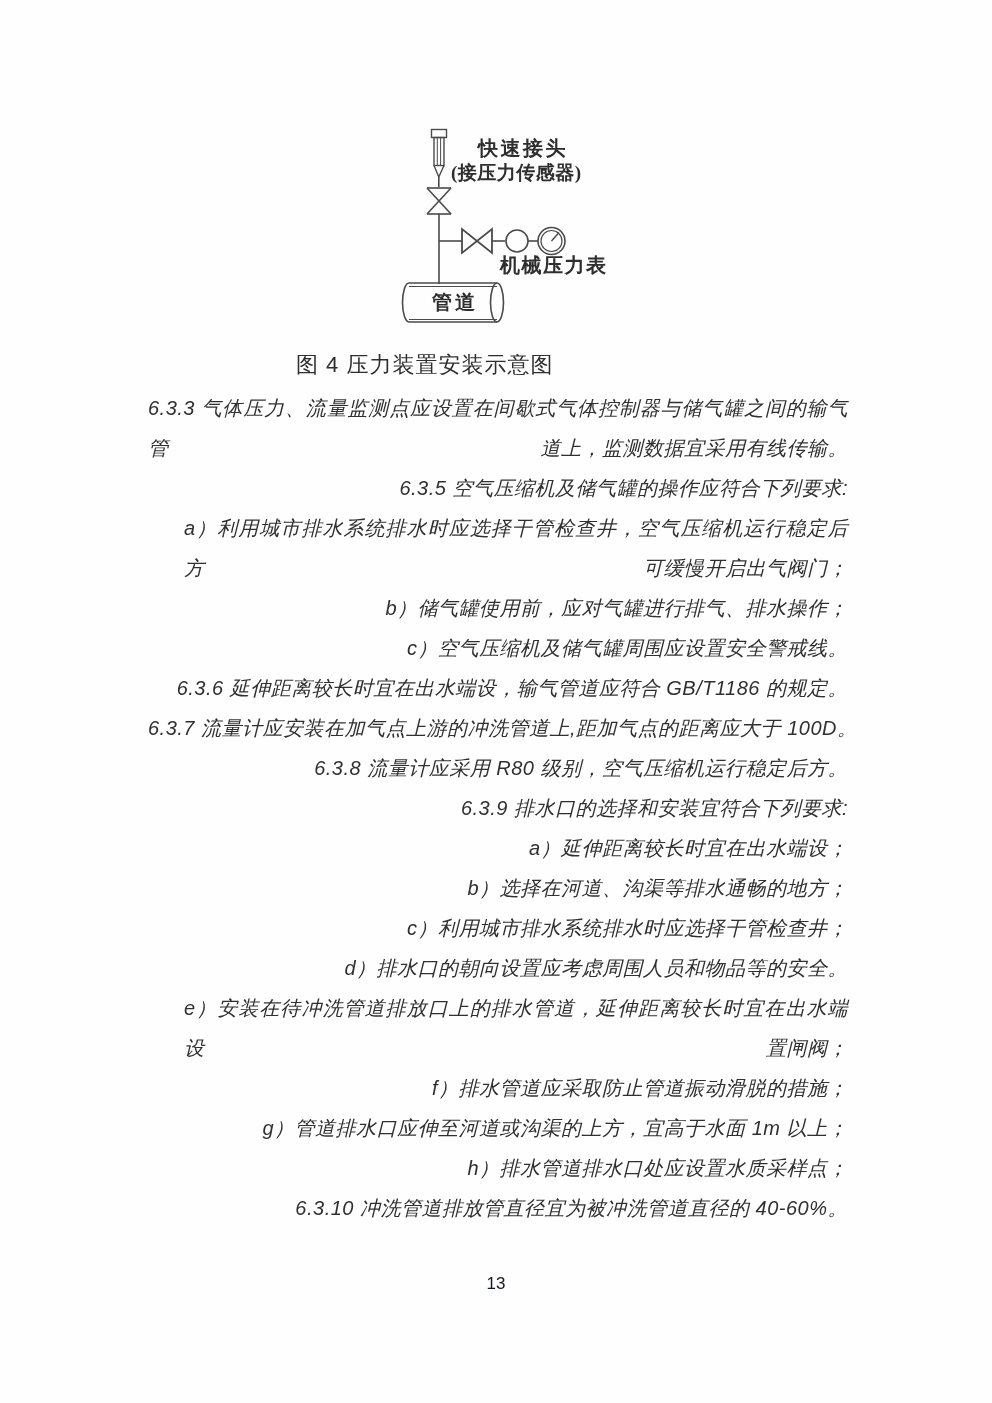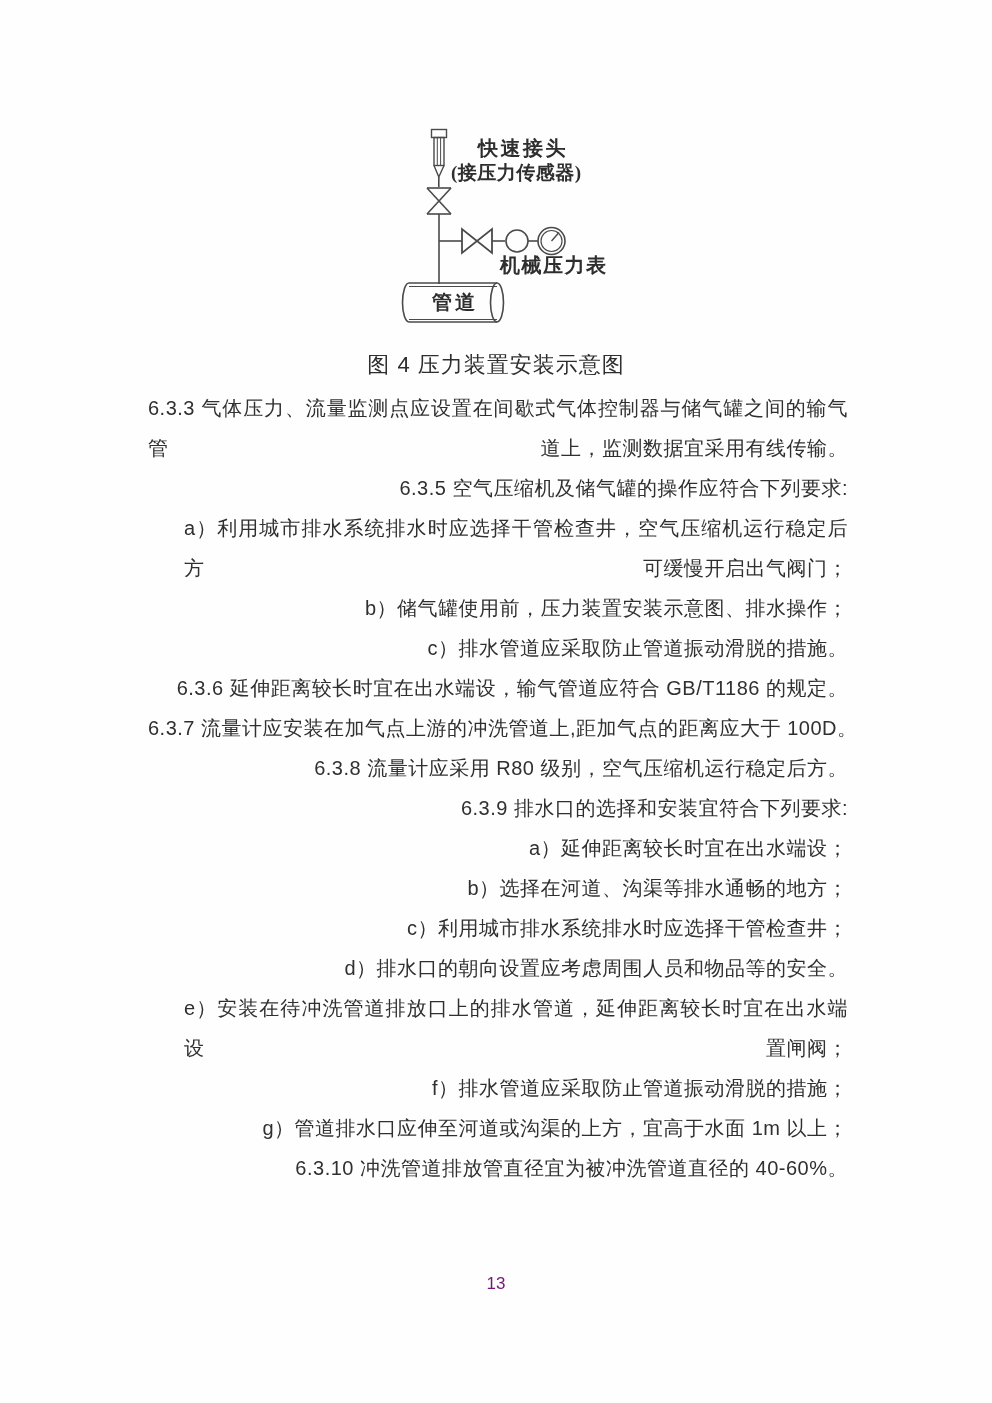--- a/index.html
+++ b/index.html
@@ -25,33 +25,33 @@
   .fig-label {
     font-family: "Liberation Serif", serif;
     fill: #2e2e2e;
     font-weight: bold;
   }
   .fig-caption {
     position: absolute;
     left: 296px;
     top: 350px;
     width: 400px;
-    text-align: center;
     font-size: 22px;
     letter-spacing: 1px;
     color: #2e2e2e;
   }
   
   .textcol {
     position: absolute;
     left: 148px;
     top: 388px;
     width: 700px;
     font-size: 20px;
     letter-spacing: 0.5px;
+    font-style: italic;
   }
   .ln {
     height: 40px;
     line-height: 40px;
     white-space: nowrap;
     text-align: right;
   }
   .ln.ind { padding-left: 36px; }
   .ln.full {
     white-space: normal;
@@ -59,21 +59,21 @@
     text-align-last: justify;
   }
   
   .pagenum {
     position: absolute;
     left: 0;
     top: 1274px;
     width: 992px;
     text-align: center;
     font-size: 17px;
-    color: #701a75;
+    color: #0f172a;
   }
 </style>
 </head>
 <body>
 
 <div class="page">
 
   <div class="figure-wrap">
     <svg width="250" height="215" viewBox="0 0 250 215">
       <g stroke="#4a4a4a" fill="none" stroke-width="1.6">
@@ -128,31 +128,32 @@
   </div>
 
   <div class="fig-caption">图 4 压力装置安装示意图</div>
 
   <div class="textcol">
     <div class="ln full">6.3.3 气体压力、流量监测点应设置在间歇式气体控制器与储气罐之间的输气管</div>
     <div class="ln">道上，监测数据宜采用有线传输。</div>
     <div class="ln">6.3.5 空气压缩机及储气罐的操作应符合下列要求:</div>
     <div class="ln ind full">a）利用城市排水系统排水时应选择干管检查井，空气压缩机运行稳定后方</div>
     <div class="ln">可缓慢开启出气阀门；</div>
-    <div class="ln ind">b）储气罐使用前，压力装置安装示意图、排水操作；</div>
-    <div class="ln ind">c）排水管道应采取防止管道振动滑脱的措施。</div>
+    <div class="ln ind">b）储气罐使用前，应对气罐进行排气、排水操作；</div>
+    <div class="ln ind">c）空气压缩机及储气罐周围应设置安全警戒线。</div>
     <div class="ln">6.3.6 延伸距离较长时宜在出水端设，输气管道应符合 GB/T1186 的规定。</div>
     <div class="ln">6.3.7 流量计应安装在加气点上游的冲洗管道上,距加气点的距离应大于 100D。</div>
     <div class="ln">6.3.8 流量计应采用 R80 级别，空气压缩机运行稳定后方。</div>
     <div class="ln">6.3.9 排水口的选择和安装宜符合下列要求:</div>
     <div class="ln ind">a）延伸距离较长时宜在出水端设；</div>
     <div class="ln ind">b）选择在河道、沟渠等排水通畅的地方；</div>
     <div class="ln ind">c）利用城市排水系统排水时应选择干管检查井；</div>
     <div class="ln ind">d）排水口的朝向设置应考虑周围人员和物品等的安全。</div>
     <div class="ln ind full">e）安装在待冲洗管道排放口上的排水管道，延伸距离较长时宜在出水端设</div>
     <div class="ln">置闸阀；</div>
     <div class="ln ind">f）排水管道应采取防止管道振动滑脱的措施；</div>
     <div class="ln ind">g）管道排水口应伸至河道或沟渠的上方，宜高于水面 1m 以上；</div>
+    <div class="ln ind">h）排水管道排水口处应设置水质采样点；</div>
     <div class="ln">6.3.10 冲洗管道排放管直径宜为被冲洗管道直径的 40-60%。</div>
   </div>
 
   <div class="pagenum">13</div>
 </div>
 
 </body></html>

